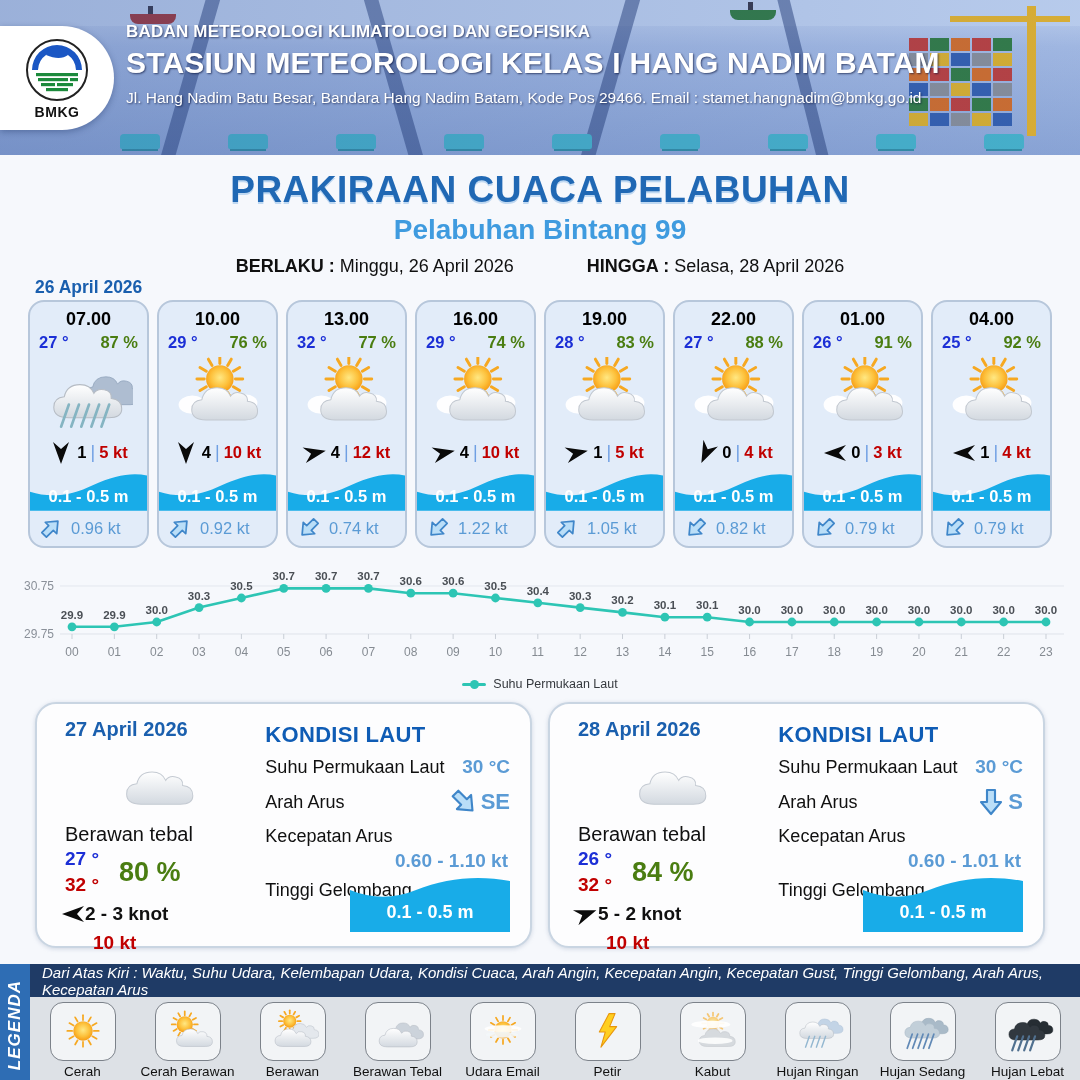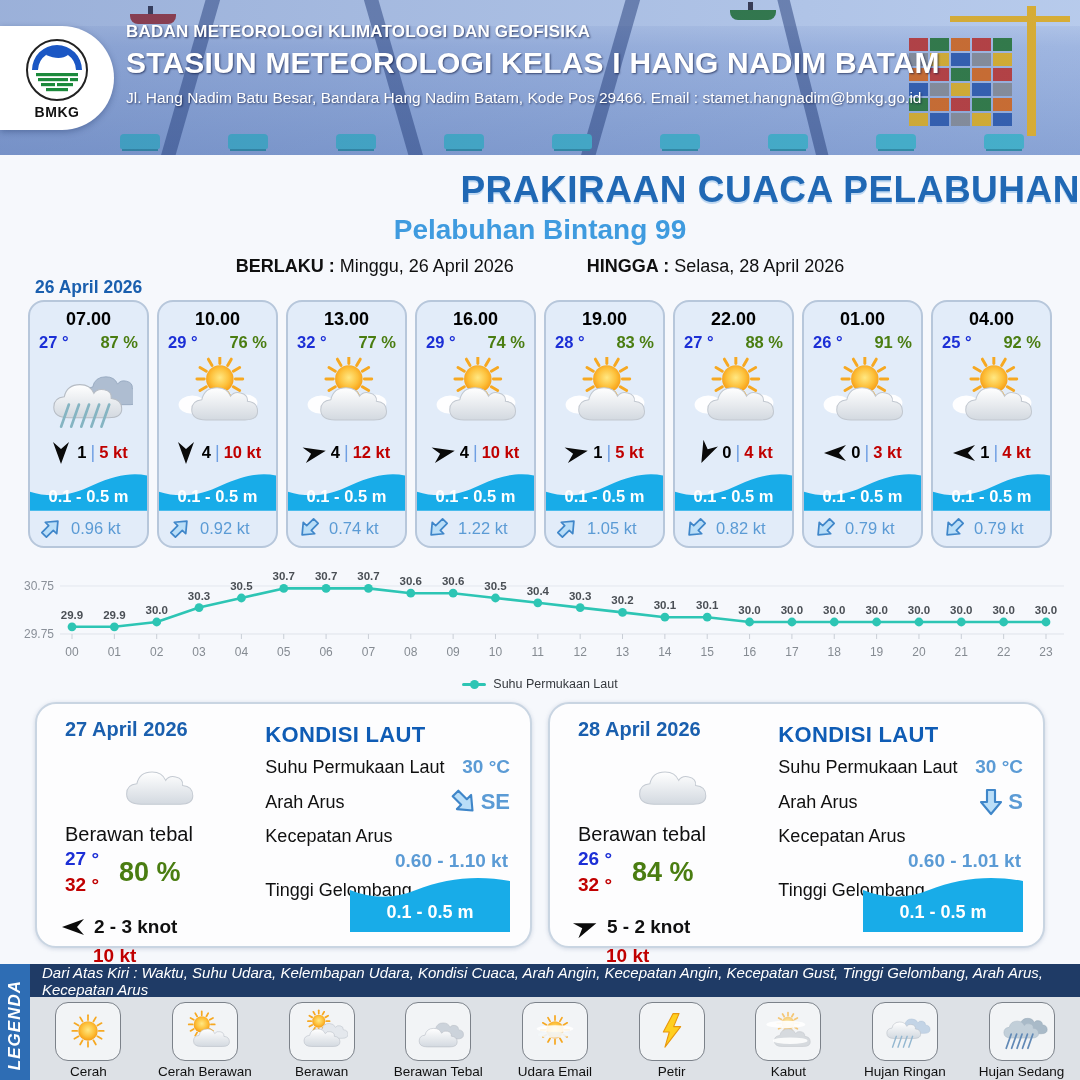--- a/index.html
+++ b/index.html
@@ -20,21 +20,21 @@
   .hdr-logo{position:absolute;left:0;top:26px;width:114px;height:104px;background:#fff;border-radius:0 56px 56px 0;
             display:flex;flex-direction:column;align-items:center;justify-content:center;box-shadow:0 2px 6px rgba(20,40,90,.35);}
   .logo-text{font-weight:bold;font-size:14px;color:#111;margin-top:1px;letter-spacing:.5px;}
   .hdr-text{position:absolute;left:126px;top:22px;right:10px;color:#fff;text-shadow:1px 1px 2px rgba(10,20,60,.65);}
   .hdr-line1{font-weight:bold;font-size:17px;letter-spacing:.2px;}
   .hdr-line2{font-weight:bold;font-size:30px;letter-spacing:.2px;margin-top:4px;}
   .hdr-line3{font-size:15.5px;margin-top:9px;}
   
   .titleblock{height:145px;text-align:center;position:relative;}
   .main-title{font-size:37px;font-weight:bold;color:#2068b4;padding-top:14px;letter-spacing:.5px;
-              text-shadow:0 2px 0 rgba(185,212,240,.9);text-align:right;}
+              text-shadow:0 2px 0 rgba(185,212,240,.9);}
   .sub-title{font-size:28px;font-weight:bold;color:#3f9bdf;margin-top:3px;}
   .validity{font-size:18px;color:#101010;margin-top:10px;}
   .validity .lbl{font-weight:bold;}
   .validity .grp{margin:0 34px;}
   .forecast-date{position:absolute;left:35px;bottom:2px;color:#1a5fae;font-weight:bold;font-size:17.5px;}
   
   .cards-row{display:flex;justify-content:center;gap:8px;padding:0 26px;height:248px;}
   .fcard{width:121px;background:#e2ecf9;border:2px solid #b7c7db;border-radius:16px;overflow:hidden;
          display:flex;flex-direction:column;position:relative;box-sizing:border-box;}
   .fc-time{text-align:center;font-weight:bold;font-size:18px;margin-top:7px;color:#000;}
@@ -62,21 +62,21 @@
   .dcard{width:497px;height:246px;background:#fdfdfe;border:2px solid #c9d5e2;border-radius:21px;
          box-shadow:0 1px 4px rgba(150,165,190,.4);display:flex;padding:8px 12px;box-sizing:border-box;}
   .dc-left{width:44%;}
   .dc-date{color:#1a5fae;font-weight:bold;font-size:20px;margin:6px 0 0 16px;}
   .dc-icon{height:82px;display:flex;justify-content:center;align-items:center;}
   .dc-cond{font-size:20px;color:#101010;margin-left:16px;}
   .dc-temps{display:flex;align-items:center;gap:20px;margin-left:16px;margin-top:2px;}
   .dc-tmin{color:#1c2fd6;font-weight:bold;font-size:19px;}
   .dc-tmax{color:#c00000;font-weight:bold;font-size:19px;margin-top:4px;}
   .dc-hum{color:#4a7d11;font-weight:bold;font-size:27px;}
-  .dc-wind{display:flex;align-items:center;gap:9px;font-weight:bold;font-size:19px;margin:20px 0 0 12px;color:#101010;}
+  .dc-wind{display:flex;align-items:center;font-weight:bold;font-size:19px;margin:7px 0 0 12px;color:#101010;}
   .dc-gust{color:#c00000;font-weight:bold;font-size:19px;margin:7px 0 0 44px;}
   .dc-right{flex:1;padding-left:4px;position:relative;}
   .dc-sea-title{color:#0f5cb5;font-weight:bold;font-size:22px;margin:10px 0 4px 6px;letter-spacing:.3px;}
   .dc-row{display:flex;justify-content:space-between;align-items:center;margin:8px 8px 0 6px;font-size:18px;color:#101010;}
   .dc-val{color:#5b9bd5;font-weight:bold;font-size:19px;}
   .dc-dir{display:flex;align-items:center;gap:1px;}
   .dc-dir-text{font-size:22px;}
   .dc-speed{text-align:right;margin:3px 10px 0 0;}
   .dc-wavebox{position:absolute;right:8px;bottom:6px;width:160px;height:60px;}
   .dc-wavebox svg{position:absolute;inset:0;width:100%;height:100%;}
@@ -1014,18 +1014,31 @@
                 <line x1="28" y1="46" x2="18.9" y2="72" stroke="#6189b6" stroke-width="3.2" stroke-linecap="round"></line>
                 <line x1="38" y1="46" x2="28.9" y2="72" stroke="#6189b6" stroke-width="3.2" stroke-linecap="round"></line>
                 <line x1="48" y1="46" x2="38.9" y2="72" stroke="#6189b6" stroke-width="3.2" stroke-linecap="round"></line>
                 <line x1="58" y1="46" x2="48.9" y2="72" stroke="#6189b6" stroke-width="3.2" stroke-linecap="round"></line>
                 <line x1="68" y1="46" x2="58.9" y2="72" stroke="#6189b6" stroke-width="3.2" stroke-linecap="round"></line>
               </svg>
             </div>
             <div class="legend-label">Hujan Sedang</div>
           </div>
 
+          <div class="legend-item">
+            <div class="legend-box">
+              <svg width="52" height="46" viewBox="0 0 96 84">
+                <path d="M25,55 Q8,55 8,43 Q8,32 20,31 Q23,17 38,17 Q50,17 54,27 Q58,21 66,23 Q75,25 74,33 Q86,34 86,45 Q86,55 71,55 Z" transform="translate(32,6) scale(0.72)" fill="#262d33" stroke="#1d2328" stroke-width="1.2"></path>
+                <path d="M25,55 Q8,55 8,43 Q8,32 20,31 Q23,17 38,17 Q50,17 54,27 Q58,21 66,23 Q75,25 74,33 Q86,34 86,45 Q86,55 71,55 Z" transform="translate(6,10) scale(0.85)" fill="#31383f" stroke="#23292f" stroke-width="1.2"></path>
+                <line x1="28" y1="50" x2="18.9" y2="76" stroke="#50708f" stroke-width="4" stroke-linecap="round"></line>
+                <line x1="39" y1="50" x2="29.9" y2="76" stroke="#50708f" stroke-width="4" stroke-linecap="round"></line>
+                <line x1="50" y1="50" x2="40.9" y2="76" stroke="#50708f" stroke-width="4" stroke-linecap="round"></line>
+                <line x1="61" y1="50" x2="51.9" y2="76" stroke="#50708f" stroke-width="4" stroke-linecap="round"></line>
+              </svg>
+            </div>
+            <div class="legend-label">Hujan Lebat</div>
+          </div>
 
         </div>
     </div>
   </div>
   <div class="bottom-bar"></div>
 </div>
 
 </body></html>

